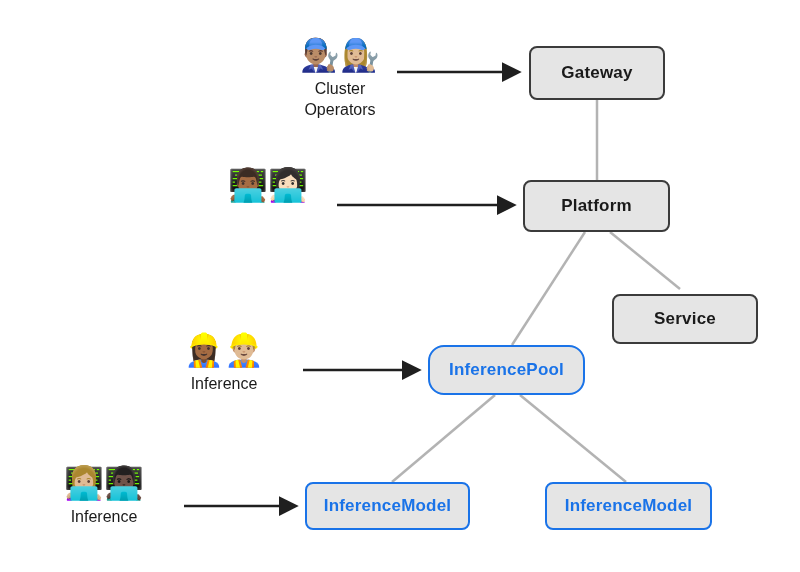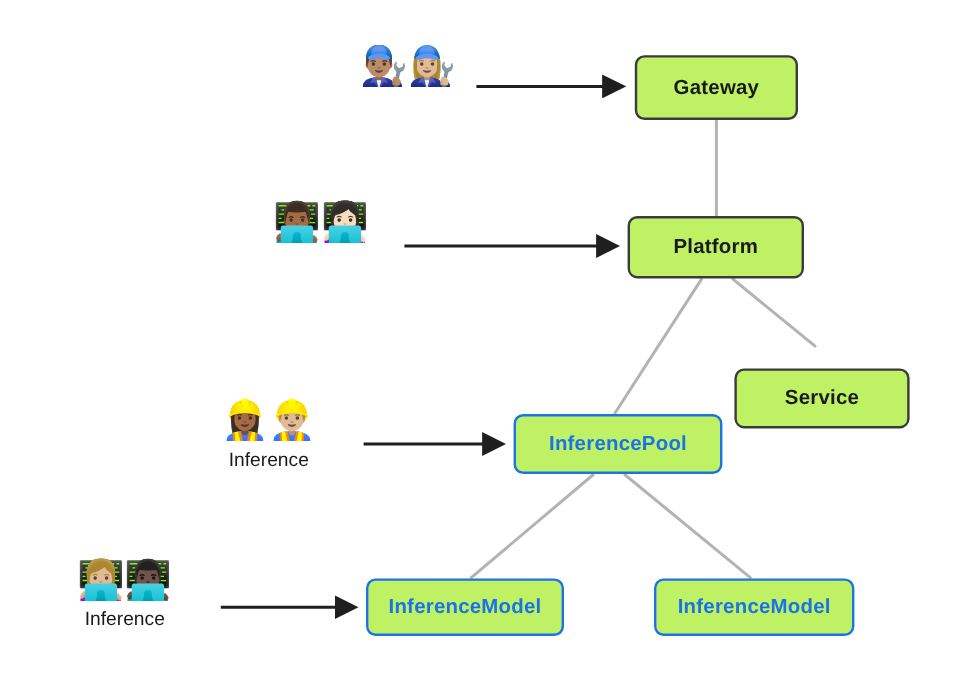--- a/index.html
+++ b/index.html
@@ -16,21 +16,21 @@
     overflow: hidden;
   }
   #edges {
     position: absolute;
     left: 0; top: 0;
     width: 800px; height: 572px;
   }
   .node {
     position: absolute;
     box-sizing: border-box;
-    background: #bef264;
+    background: #e5e5e5;
     border: 2px solid var(--node-border-dark, #3b3b3b);
     border-radius: 8px;
     display: flex;
     align-items: center;
     justify-content: center;
     font-weight: bold;
     font-size: 17px;
     color: var(--node-text-dark, #1a1a1a);
     letter-spacing: 0.2px;
   }
@@ -77,20 +77,24 @@
     <line x1="520" y1="395" x2="626" y2="482" stroke="var(--edge-gray, #b3b3b3)" stroke-width="2.5"></line>
 
     <line x1="397" y1="72" x2="518" y2="72" stroke="var(--arrow-black, #1f1f1f)" stroke-width="2.5" marker-end="url(#arrowhead)"></line>
     <line x1="337" y1="205" x2="513" y2="205" stroke="var(--arrow-black, #1f1f1f)" stroke-width="2.5" marker-end="url(#arrowhead)"></line>
     <line x1="303" y1="370" x2="418" y2="370" stroke="var(--arrow-black, #1f1f1f)" stroke-width="2.5" marker-end="url(#arrowhead)"></line>
     <line x1="184" y1="506" x2="295" y2="506" stroke="var(--arrow-black, #1f1f1f)" stroke-width="2.5" marker-end="url(#arrowhead)"></line>
   </svg>
 
   <div class="persona" style="left:260px; top:38px; width:160px;">
     <div class="persona-icons">👨🏽‍🔧👩🏼‍🔧</div>
+    <div class="persona-label">
+      <span>Cluster</span>
+      <span>Operators</span>
+    </div>
   </div>
 
   <div class="persona" style="left:188px; top:168px; width:160px;">
     <div class="persona-icons">👨🏾‍💻👩🏻‍💻</div>
   </div>
 
   <div class="persona" style="left:134px; top:333px; width:180px;">
     <div class="persona-icons">👷🏾‍♀️👷🏼‍♂️</div>
     <div class="persona-label">
       <span>Inference</span>
@@ -101,21 +105,21 @@
     <div class="persona-icons">👩🏼‍💻👨🏿‍💻</div>
     <div class="persona-label">
       <span>Inference</span>
     </div>
   </div>
 
   <div class="node" style="left:529px; top:46px; width:136px; height:54px;">Gateway</div>
 
   <div class="node" style="left:523px; top:180px; width:147px; height:52px;">Platform</div>
 
-  <div class="node" style="left:612px; top:307px; width:146px; height:50px;">Service</div>
+  <div class="node" style="left:612px; top:294px; width:146px; height:50px;">Service</div>
 
-  <div class="node blue" style="left:428px; top:345px; width:174px; height:50px;">InferencePool</div>
+  <div class="node blue" style="left:428px; top:345px; width:157px; height:50px;border-radius:16px;">InferencePool</div>
 
   <div class="node blue" style="left:305px; top:482px; width:165px; height:48px;">InferenceModel</div>
 
   <div class="node blue" style="left:545px; top:482px; width:167px; height:48px;">InferenceModel</div>
 
 </div>
 
 </body></html>

